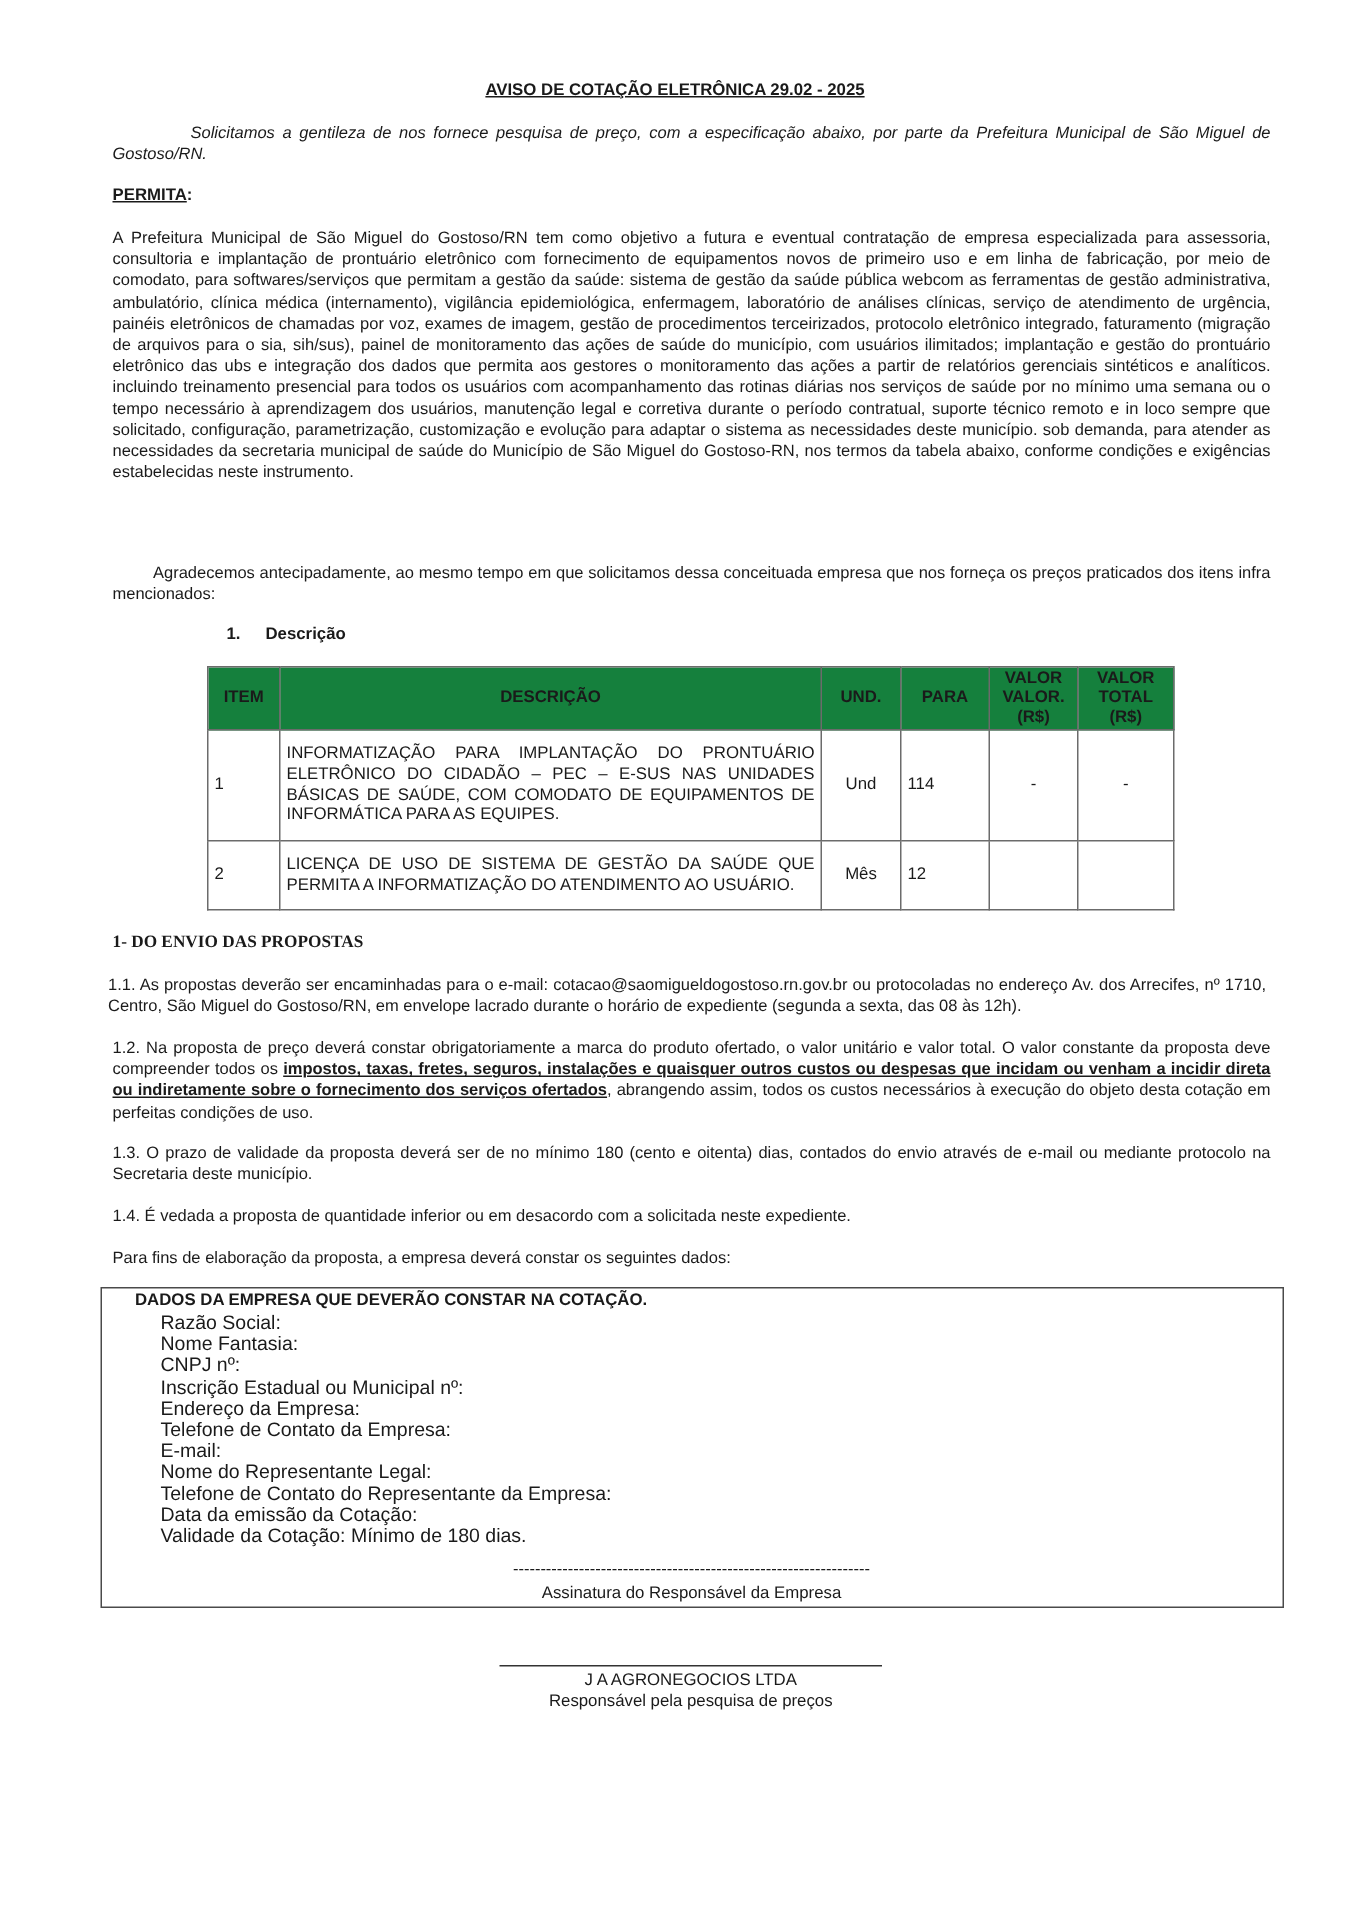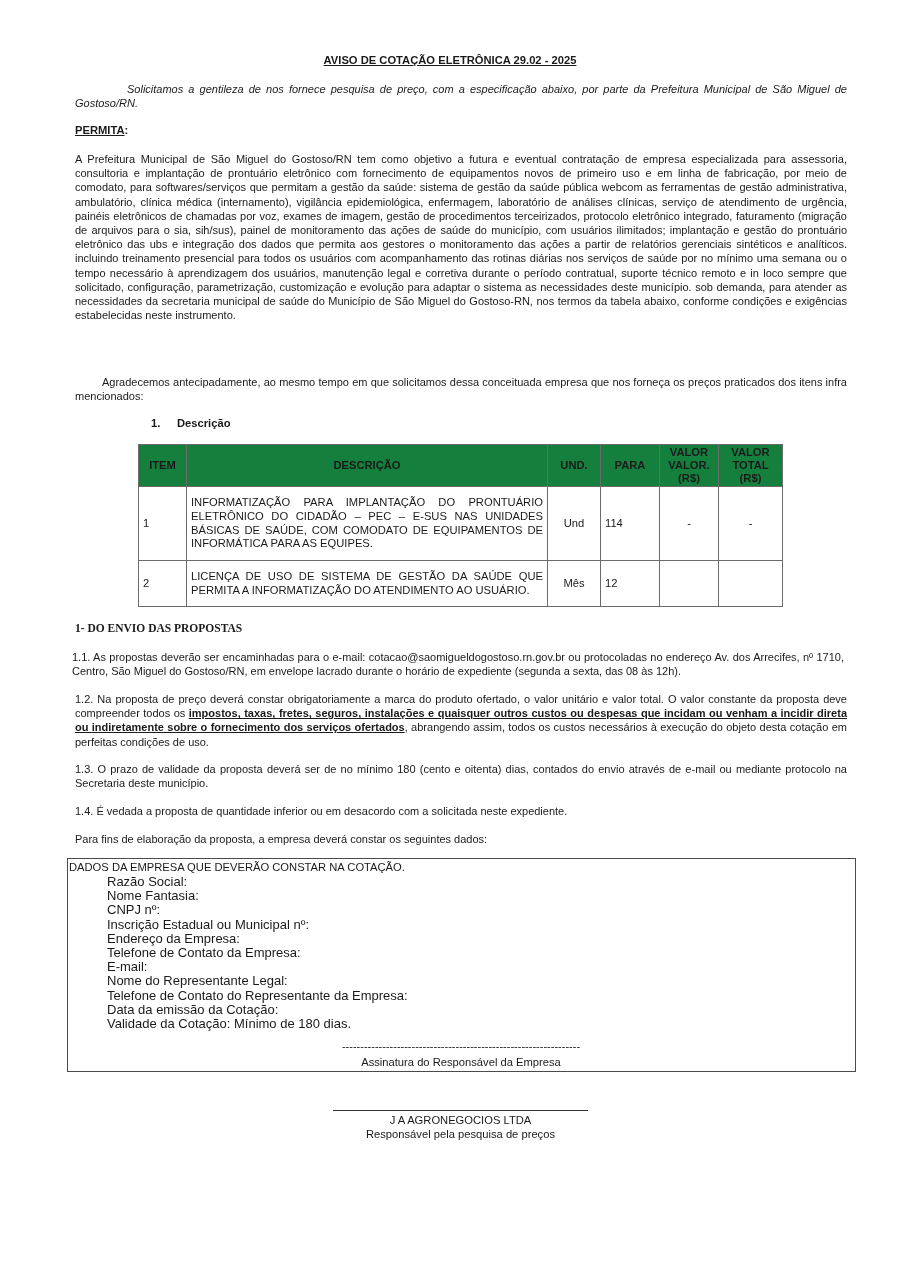--- a/index.html
+++ b/index.html
@@ -36,21 +36,21 @@
   .sec-h { left: 75px; top: 622px; font-family: "Liberation Serif", serif; font-weight: bold;
            font-size: 11.5px; }
   .s11 { left: 72px; width: 772px; top: 650px; }
   .s12 { left: 75px; width: 772px; top: 692px; }
   .s12 b { text-decoration: underline; }
   .s13 { left: 75px; width: 772px; top: 762px; }
   .s14 { left: 75px; width: 772px; top: 804px; }
   .s15 { left: 75px; width: 772px; top: 832px; }
 
   .box { left: 67px; top: 858px; width: 787px; height: 212px; border: 1px solid #4a4a4a; }
-  .box-h { left: 69px; top: 861px; font-size: 11.2px; font-weight: normal; }
+  .box-h { left: 90px; top: 861px; font-size: 11.2px; font-weight: bold; }
   .box-lines { left: 75px; top: 875px; font-size: 13px; line-height: 14.2px; margin-left: 32px; }
   .box-lines div { white-space: nowrap; }
   .sig-dash { left: 0; width: 922px; top: 1040px; text-align: center; font-size: 11px; letter-spacing: 0; }
   .sig-label { left: 0; width: 922px; top: 1056px; text-align: center; font-size: 11.2px; }
 
   .resp-line { left: 333px; top: 1110px; width: 255px; border-top: 1px solid #333; }
   .resp-name { left: 333px; width: 255px; top: 1114px; text-align: center; font-size: 11.2px; }
   .resp-role { left: 333px; width: 255px; top: 1128px; text-align: center; font-size: 11.2px; }
 </style>
 </head>

